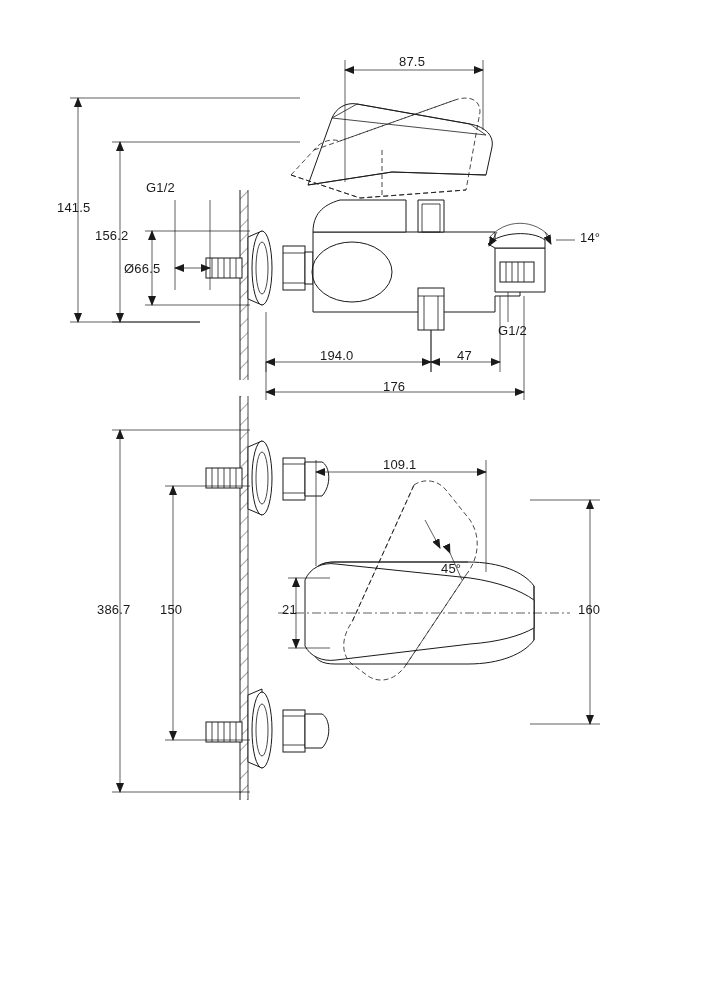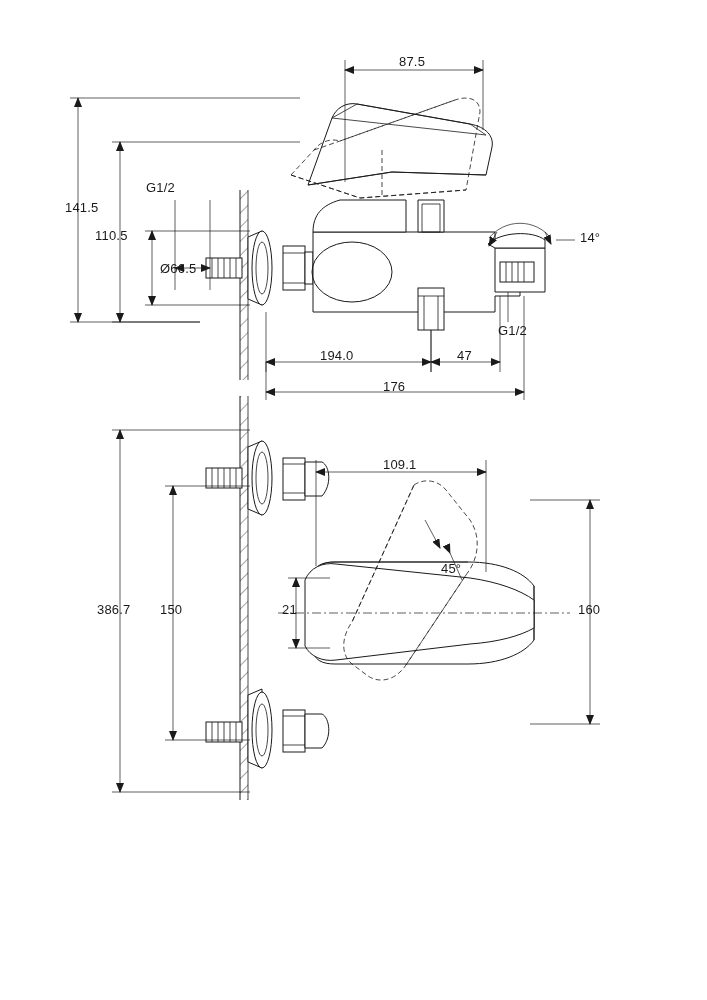--- a/index.html
+++ b/index.html
@@ -284,23 +284,23 @@
 
       <g>
         <line x1="530" y1="500" x2="600" y2="500" class="ext"></line>
         <line x1="530" y1="724" x2="600" y2="724" class="ext"></line>
         <line x1="590" y1="500" x2="590" y2="724" class="dimline" marker-start="url(#ahs)" marker-end="url(#ah)"></line>
       </g>
     </g>
   </svg>
 
   <div class="dim-label" style="left:399px; top:54px;">87.5</div>
-  <div class="dim-label" style="left:65px; top:200px;">141.5</div>
-  <div class="dim-label" style="left:95px; top:228px;">110.5</div>
-  <div class="dim-label" style="left:124px; top:261px;margin-left:36px;">Ø66.5</div>
+  <div class="dim-label" style="left:57px; top:200px;">141.5</div>
+  <div class="dim-label" style="left:95px; top:228px;">156.2</div>
+  <div class="dim-label" style="left:124px; top:261px;">Ø66.5</div>
   <div class="dim-label" style="left:146px; top:180px;">G1/2</div>
   <div class="dim-label" style="left:498px; top:323px;">G1/2</div>
   <div class="dim-label" style="left:580px; top:230px;">14°</div>
   <div class="dim-label" style="left:320px; top:348px;">194.0</div>
   <div class="dim-label" style="left:457px; top:348px;">47</div>
   <div class="dim-label" style="left:383px; top:379px;">176</div>
 
   <div class="dim-label" style="left:383px; top:457px;">109.1</div>
   <div class="dim-label" style="left:441px; top:561px;">45°</div>
   <div class="dim-label" style="left:97px; top:602px;">386.7</div>

